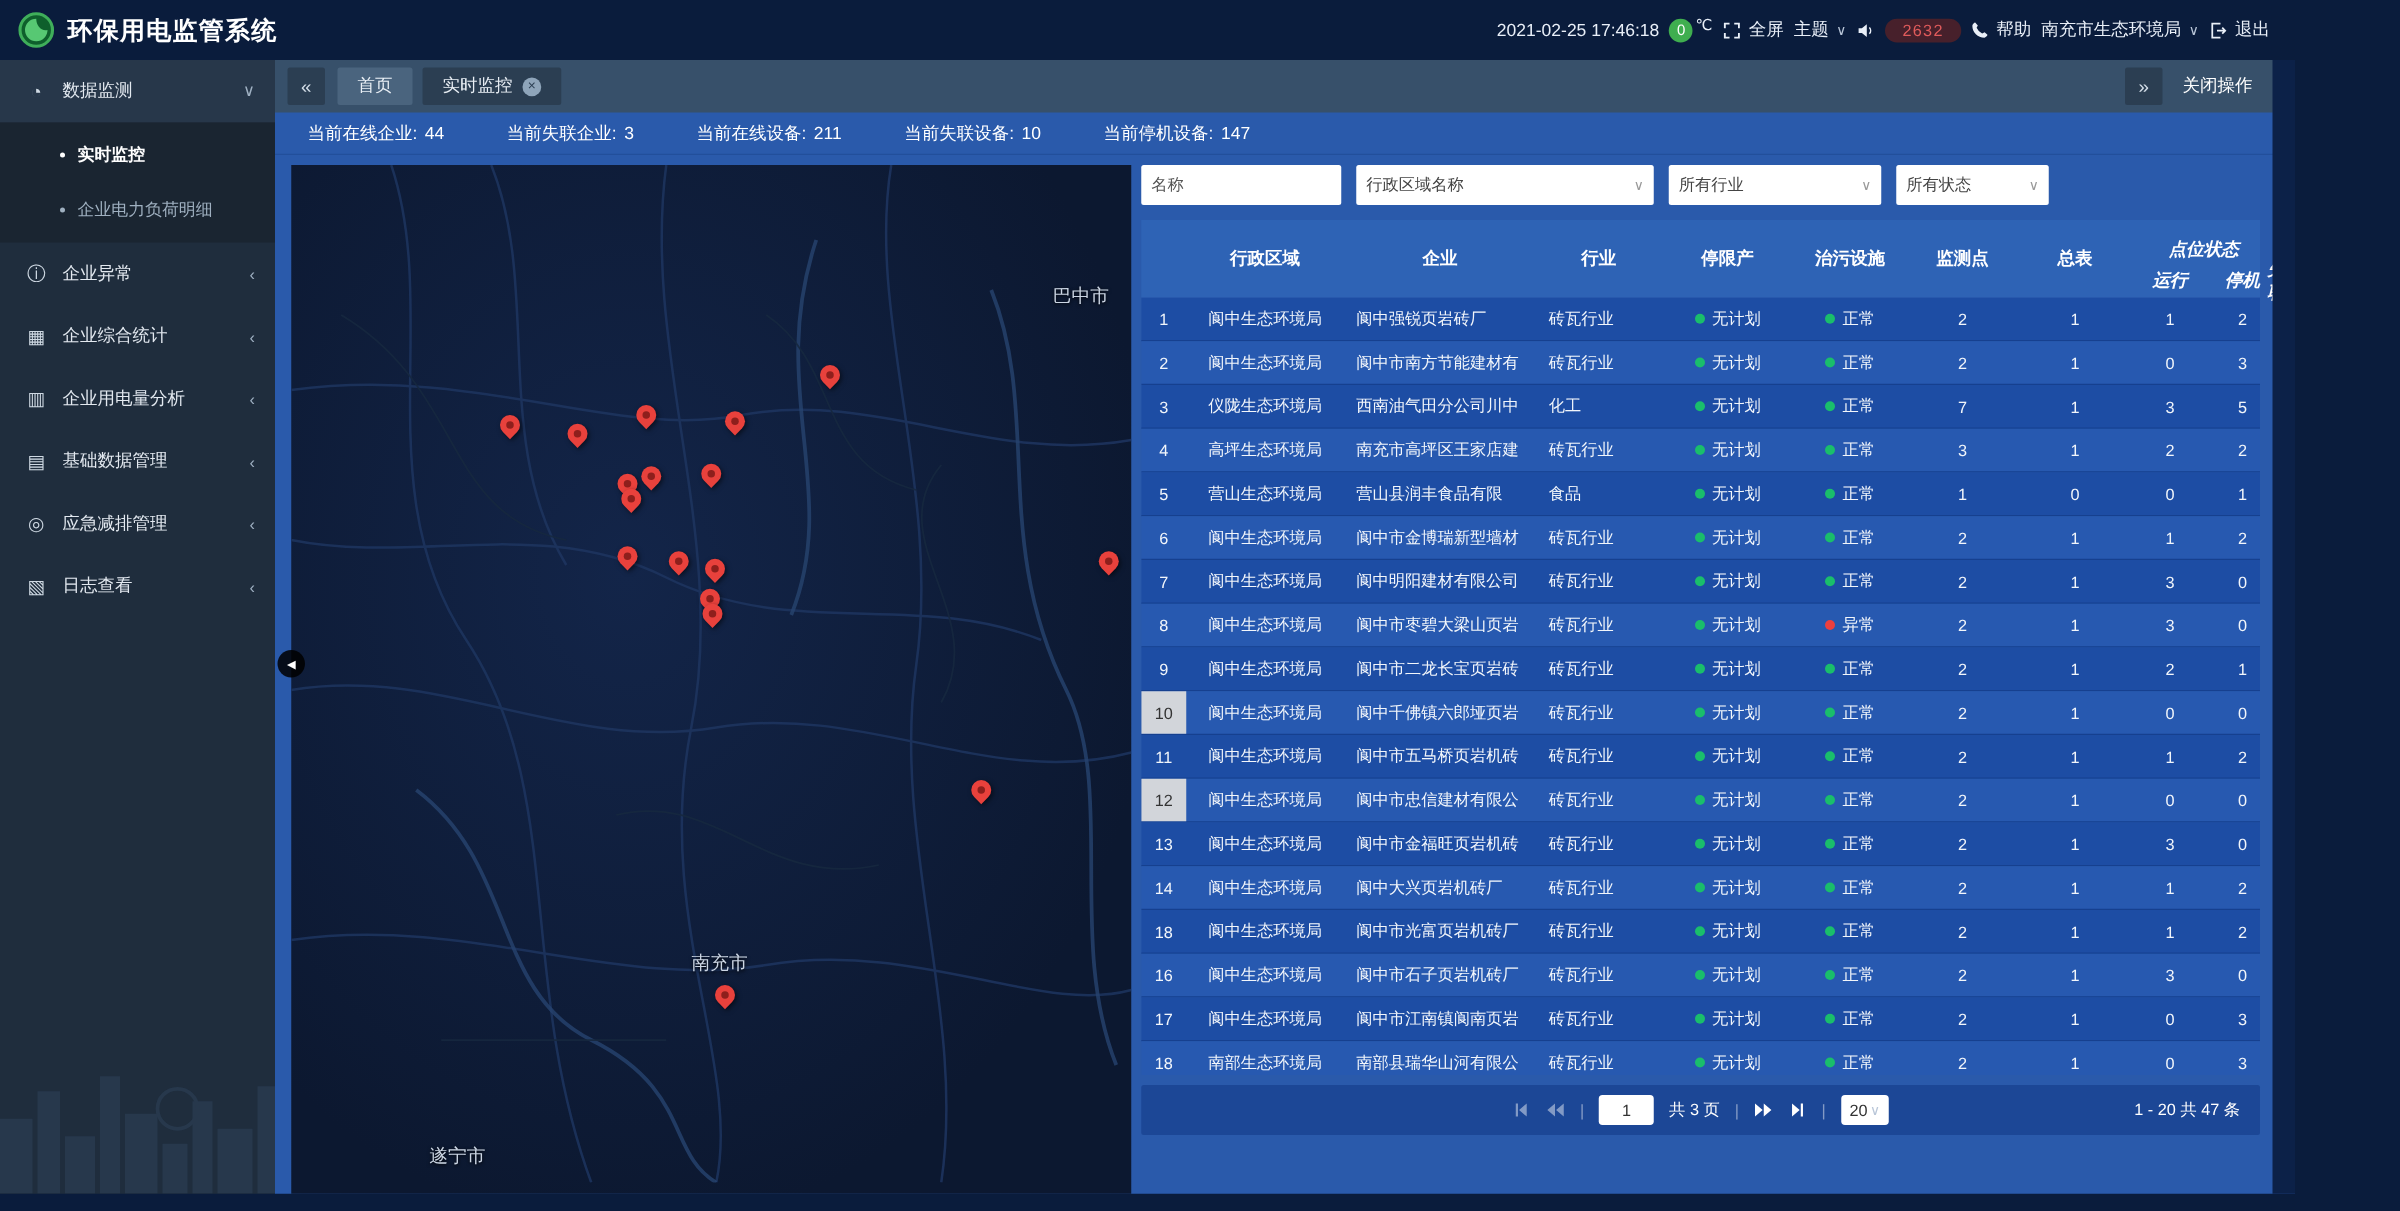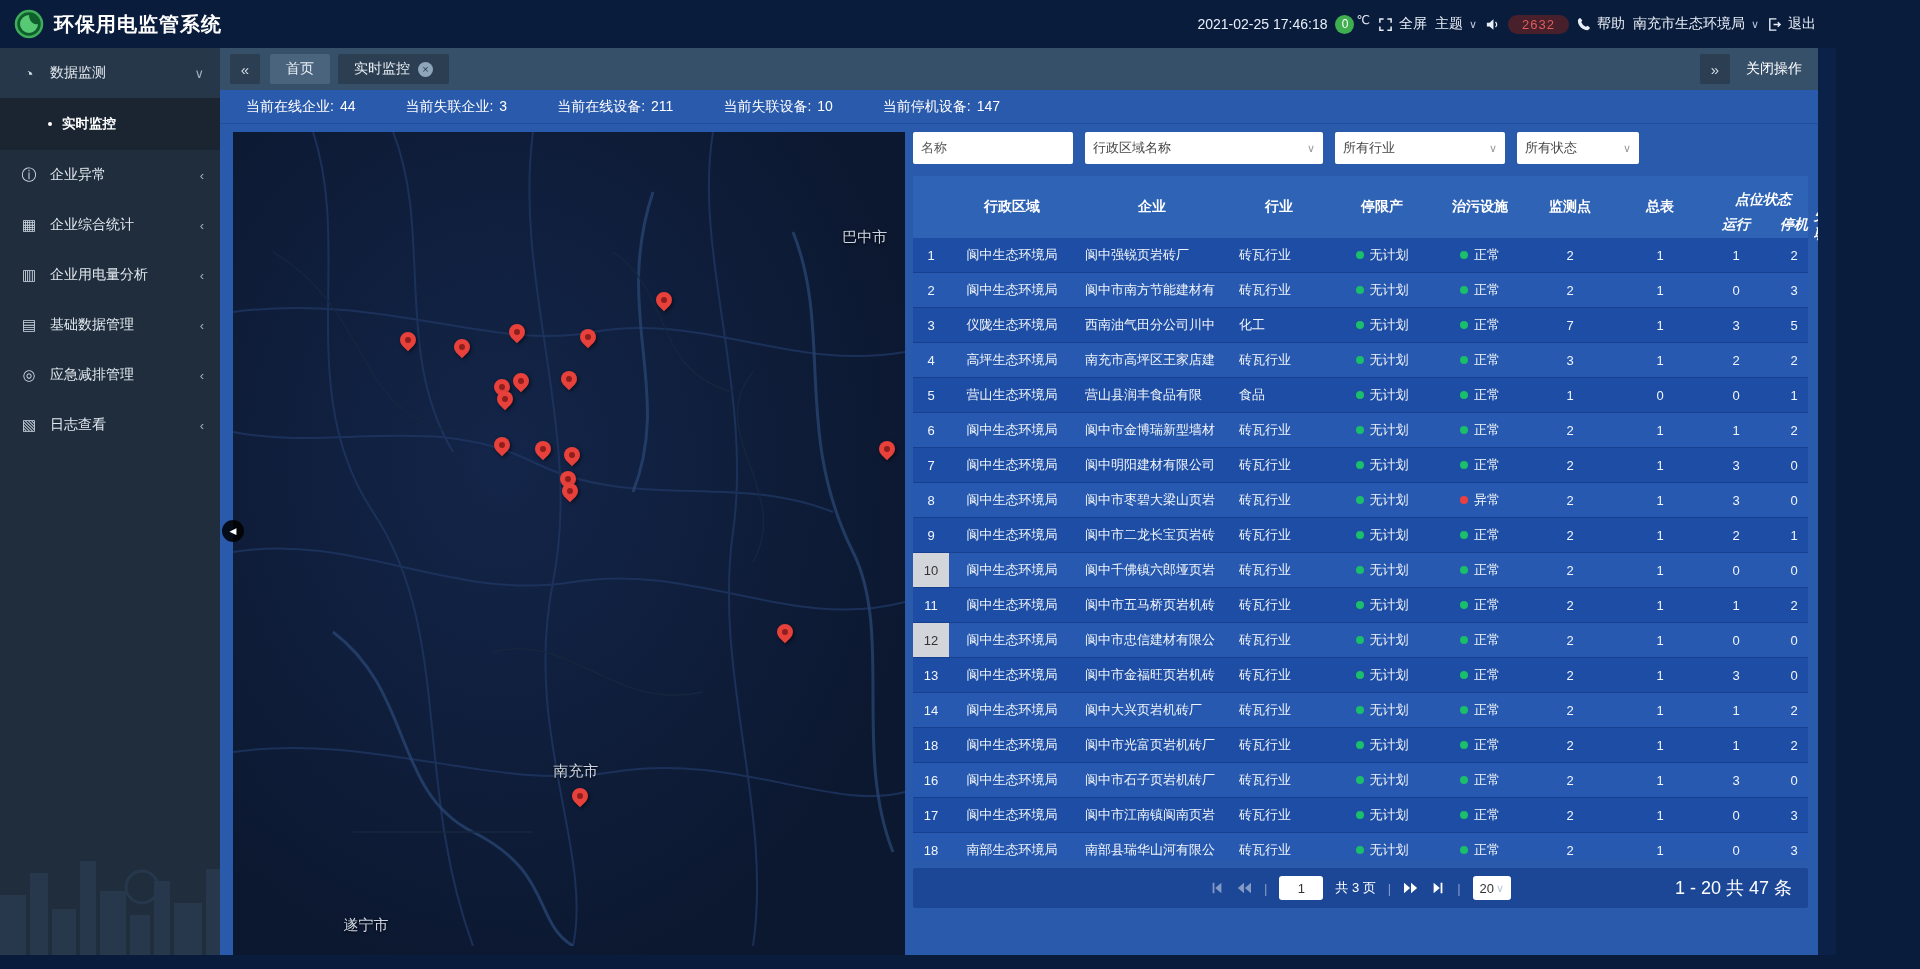--- a/index.html
+++ b/index.html
@@ -115,21 +115,21 @@
   .pagination { height:40px; flex:0 0 40px; margin-top:8px; background:#1c4796; color:#fff;
     display:flex; align-items:center; padding:0 16px; position:relative; border-radius:2px; }
   .pg-center { margin:0 auto; display:flex; align-items:center; gap:12px; font-size:13px; }
   .pg-btn { display:inline-flex; cursor:pointer; }
   .pg-btn.disabled { opacity:.45; cursor:default; }
   .pg-sep { color:rgba(255,255,255,.45); }
   .pg-input { width:44px; height:24px; border:none; border-radius:3px; text-align:center;
     font-size:13px; color:#333; outline:none; font-family:inherit; }
   .pg-size { background:#fff; color:#333; height:24px; border-radius:3px; padding:0 7px;
     display:flex; align-items:center; gap:2px; font-size:13px; cursor:pointer; }
-  .pg-range { position:absolute; right:16px; font-size:18px; }
+  .pg-range { position:absolute; right:16px; font-size:13px; }
 
   .footer-strip { height:14px; flex:0 0 14px; background:#0a1c3c; }
 </style>
 </head>
 <body>
 
 <div class="page">
 
   <header class="topbar">
     <div class="brand">
@@ -196,20 +196,24 @@
       <nav>
           <div class="side-item expanded">
             <span class="side-icon">◔</span>
             <span class="side-label">数据监测</span>
             <span class="side-caret">∨</span>
           </div>
           <div class="side-sub">
             <div class="side-sub-item active">
               <span class="sub-dot"></span>
               <span>实时监控</span>
+            </div>
+            <div class="side-sub-item">
+              <span class="sub-dot"></span>
+              <span>企业电力负荷明细</span>
             </div>
           </div>
           <div class="side-item">
             <span class="side-icon">ⓘ</span>
             <span class="side-label">企业异常</span>
             <span class="side-caret">‹</span>
           </div>
           <div class="side-item">
             <span class="side-icon">▦</span>
             <span class="side-label">企业综合统计</span>

